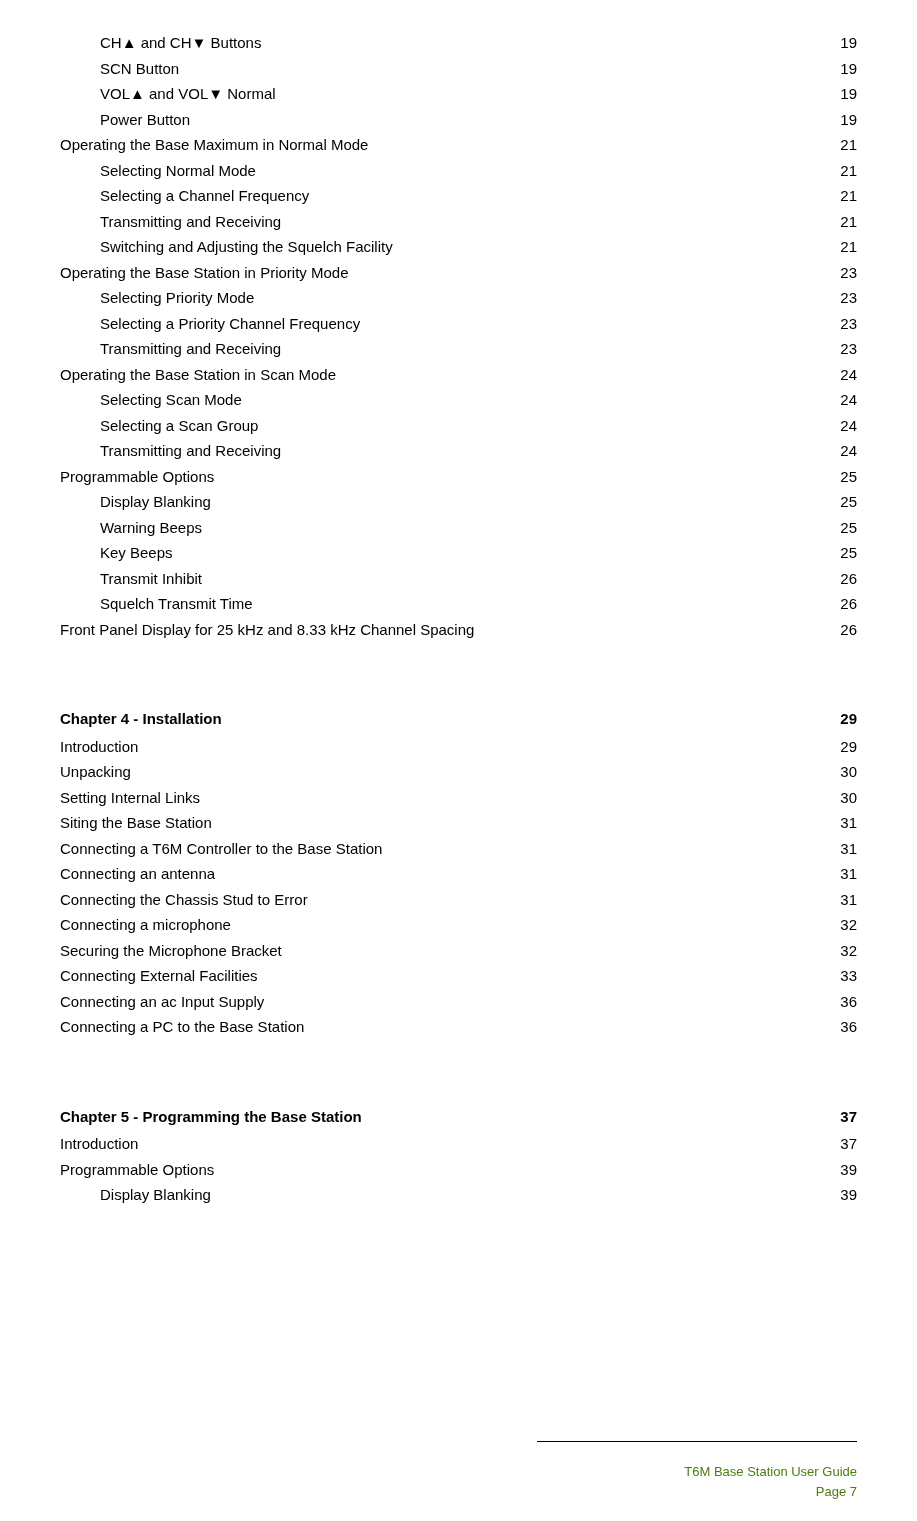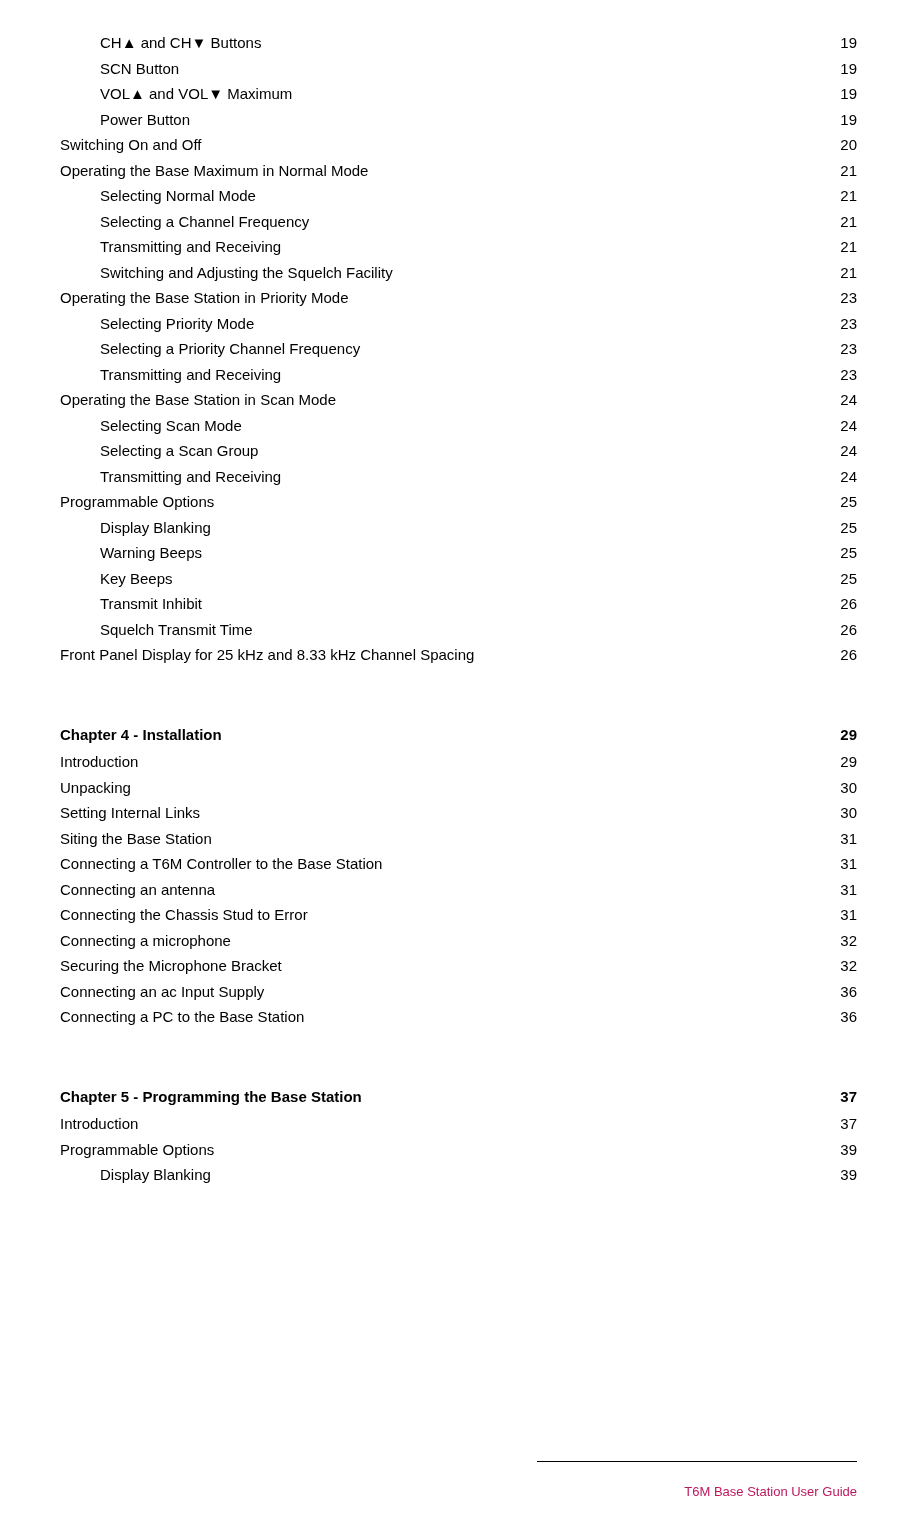--- a/index.html
+++ b/index.html
@@ -31,33 +31,33 @@
     .toc-entry .page-num {
       min-width: 30px;
       text-align: right;
     }
     .indent-1 {
       padding-left: 40px;
       align-items: flex-end;
     }
     .chapter-heading {
       font-weight: bold;
-      margin-top: 18px;
+      margin-top: 28px;
       margin-bottom: 2px;
     }
     .spacer {
       height: 18px;
     }
     .footer {
       position: absolute;
       bottom: 20px;
       right: 60px;
       text-align: right;
       font-size: 13px;
-      color: #be185d;
+      color: #4d7c0f;
       border-top: 1px solid #000;
       padding-top: 20px;
       width: 320px;
     }
     .footer-line {
       line-height: 1.5;
     }
   </style>
 </head>
 <body>
@@ -67,30 +67,26 @@
   <div>
     <div class="toc-entry indent-1">
       <span class="title">CH▲ and CH▼ Buttons</span>
       <span class="page-num">19</span>
     </div>
     <div class="toc-entry indent-1">
       <span class="title">SCN Button</span>
       <span class="page-num">19</span>
     </div>
     <div class="toc-entry indent-1">
-      <span class="title">VOL▲ and VOL▼ Maximum</span>
+      <span class="title">VOL▲ and VOL▼ Normal</span>
       <span class="page-num">19</span>
     </div>
     <div class="toc-entry indent-1">
       <span class="title">Power Button</span>
       <span class="page-num">19</span>
-    </div>
-    <div class="toc-entry">
-      <span class="title">Switching On and Off</span>
-      <span class="page-num">20</span>
     </div>
     <div class="toc-entry">
       <span class="title">Operating the Base Maximum in Normal Mode</span>
       <span class="page-num">21</span>
     </div>
     <div class="toc-entry indent-1">
       <span class="title">Selecting Normal Mode</span>
       <span class="page-num">21</span>
     </div>
     <div class="toc-entry indent-1">
@@ -205,20 +201,24 @@
     </div>
     <div class="toc-entry">
       <span class="title">Connecting a microphone</span>
       <span class="page-num">32</span>
     </div>
     <div class="toc-entry">
       <span class="title">Securing the Microphone Bracket</span>
       <span class="page-num">32</span>
     </div>
     <div class="toc-entry">
+      <span class="title">Connecting External Facilities</span>
+      <span class="page-num">33</span>
+    </div>
+    <div class="toc-entry">
       <span class="title">Connecting an ac Input Supply</span>
       <span class="page-num">36</span>
     </div>
     <div class="toc-entry">
       <span class="title">Connecting a PC to the Base Station</span>
       <span class="page-num">36</span>
     </div>
   </div>
 
   <div class="spacer"></div>
@@ -240,13 +240,14 @@
     <div class="toc-entry indent-1">
       <span class="title">Display Blanking</span>
       <span class="page-num">39</span>
     </div>
   </div>
 
 </div>
 
 <div class="footer">
   <div class="footer-line">T6M Base Station User Guide</div>
+  <div class="footer-line">Page 7</div>
 </div>
 
 </body></html>

